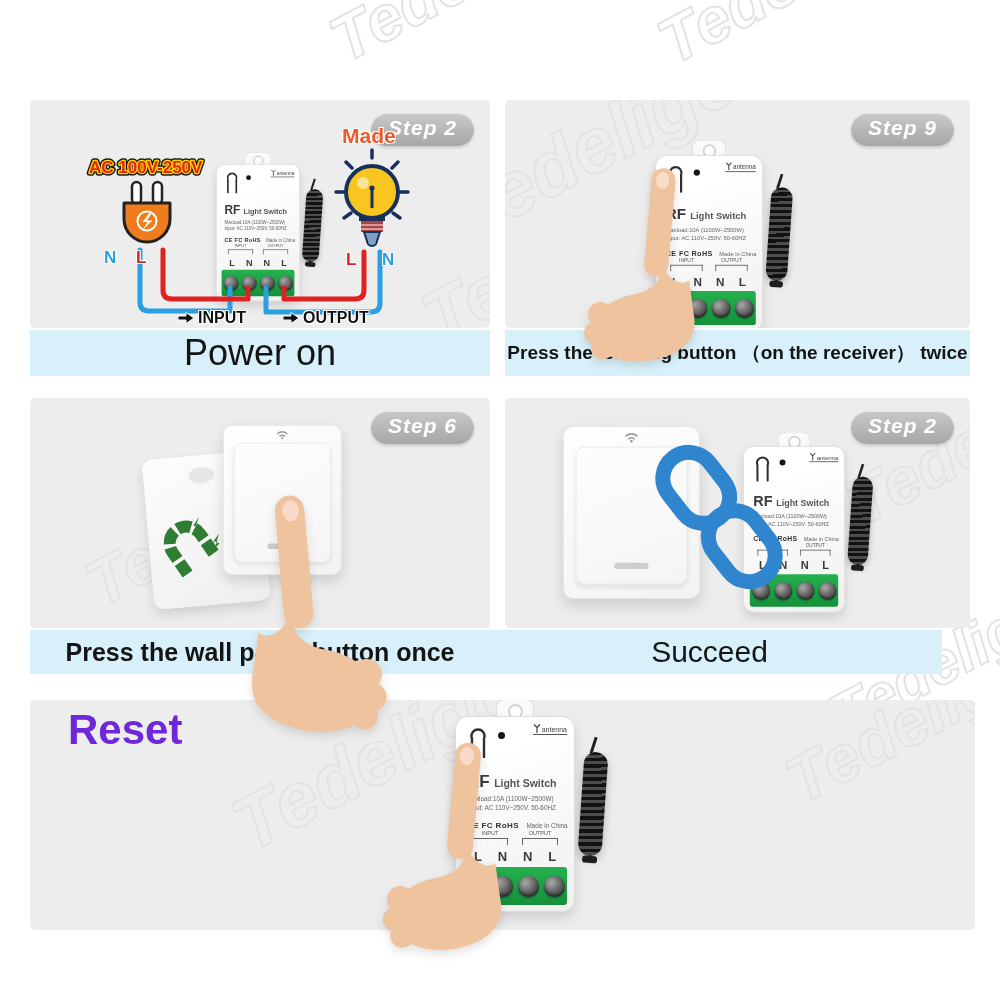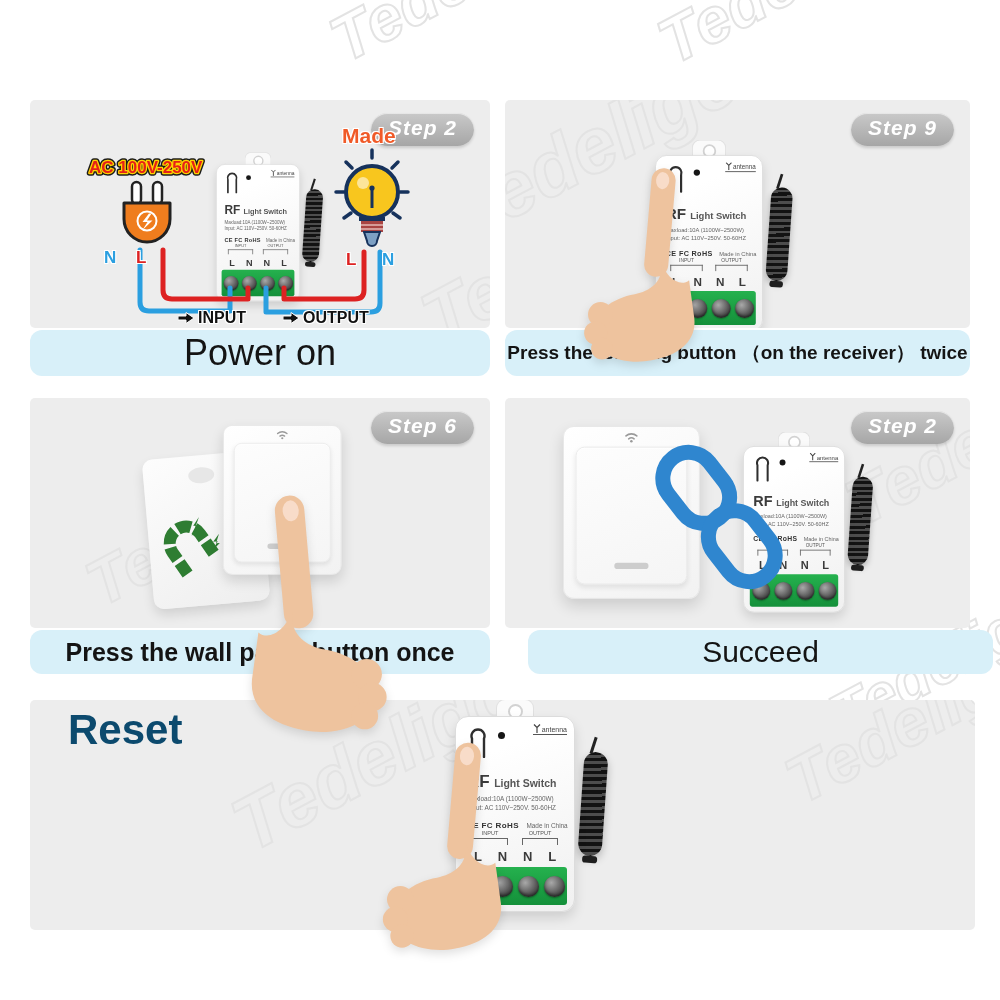--- a/index.html
+++ b/index.html
@@ -2,35 +2,35 @@
 <html><head>
 <meta charset="utf-8">
 <style>
   html,body{margin:0;padding:0;background:#fff;}
   .page{position:relative;width:1000px;height:1000px;background:#fff;overflow:hidden;
         font-family:"Liberation Sans","DejaVu Sans",sans-serif;color:#111;}
   .abs{position:absolute;}
 
   
   .title{position:absolute;left:28px;top:8px;font-size:47px;font-weight:800;color:#0d0d0d;letter-spacing:1px;}
-  .reset-title{position:absolute;left:38px;top:6px;font-size:42px;font-weight:800;color:#0c4a6e;}
+  .reset-title{position:absolute;left:38px;top:6px;font-size:42px;font-weight:800;color:#6d28d9;}
 
   
   .panel{position:absolute;background:#ededed;border-radius:5px;overflow:hidden;z-index:1;}
   .p1{left:30px;top:100px;width:460px;height:228px;}
   .p2{left:505px;top:100px;width:465px;height:228px;}
   .p3{left:30px;top:398px;width:460px;height:230px;}
   .p4{left:505px;top:398px;width:465px;height:230px;}
   .pr{left:30px;top:700px;width:945px;height:230px;}
   .cap{position:absolute;background:#d8f0f9;display:flex;align-items:center;justify-content:center;
-       color:#141414;z-index:2;white-space:nowrap;border-radius:12px;}
+       color:#141414;z-index:2;white-space:nowrap;border-radius:0;}
   .c1{left:30px;top:330px;width:460px;height:46px;font-size:36px;font-weight:500;}
   .c2{left:505px;top:330px;width:465px;height:46px;font-size:19px;font-weight:600;}
   .c3{left:30px;top:630px;width:460px;height:44px;font-size:25px;font-weight:600;}
-  .c4{left:528px;top:630px;width:465px;height:44px;font-size:30px;font-weight:500;}
+  .c4{left:477px;top:630px;width:465px;height:44px;font-size:30px;font-weight:500;}
   .cr{left:30px;top:935px;width:945px;height:50px;font-size:22.5px;font-weight:500;}
 
   .badge{position:absolute;right:16px;top:13px;background:linear-gradient(#c9c9c9,#a6a6a6);
          color:#fff;font-weight:700;font-style:italic;font-size:21px;letter-spacing:1px;
          padding:3px 17px 6px;border-radius:19px;box-shadow:inset 0 1px 0 rgba(255,255,255,.55),0 2px 3px rgba(0,0,0,.15);z-index:4;}
 
   
   .wm{position:absolute;font-weight:800;font-style:italic;white-space:nowrap;pointer-events:none;
       color:rgba(0,0,0,0.05);-webkit-text-fill-color:transparent;-webkit-text-stroke:2px #e3e3e3;
       transform:rotate(-28deg);z-index:0;}

